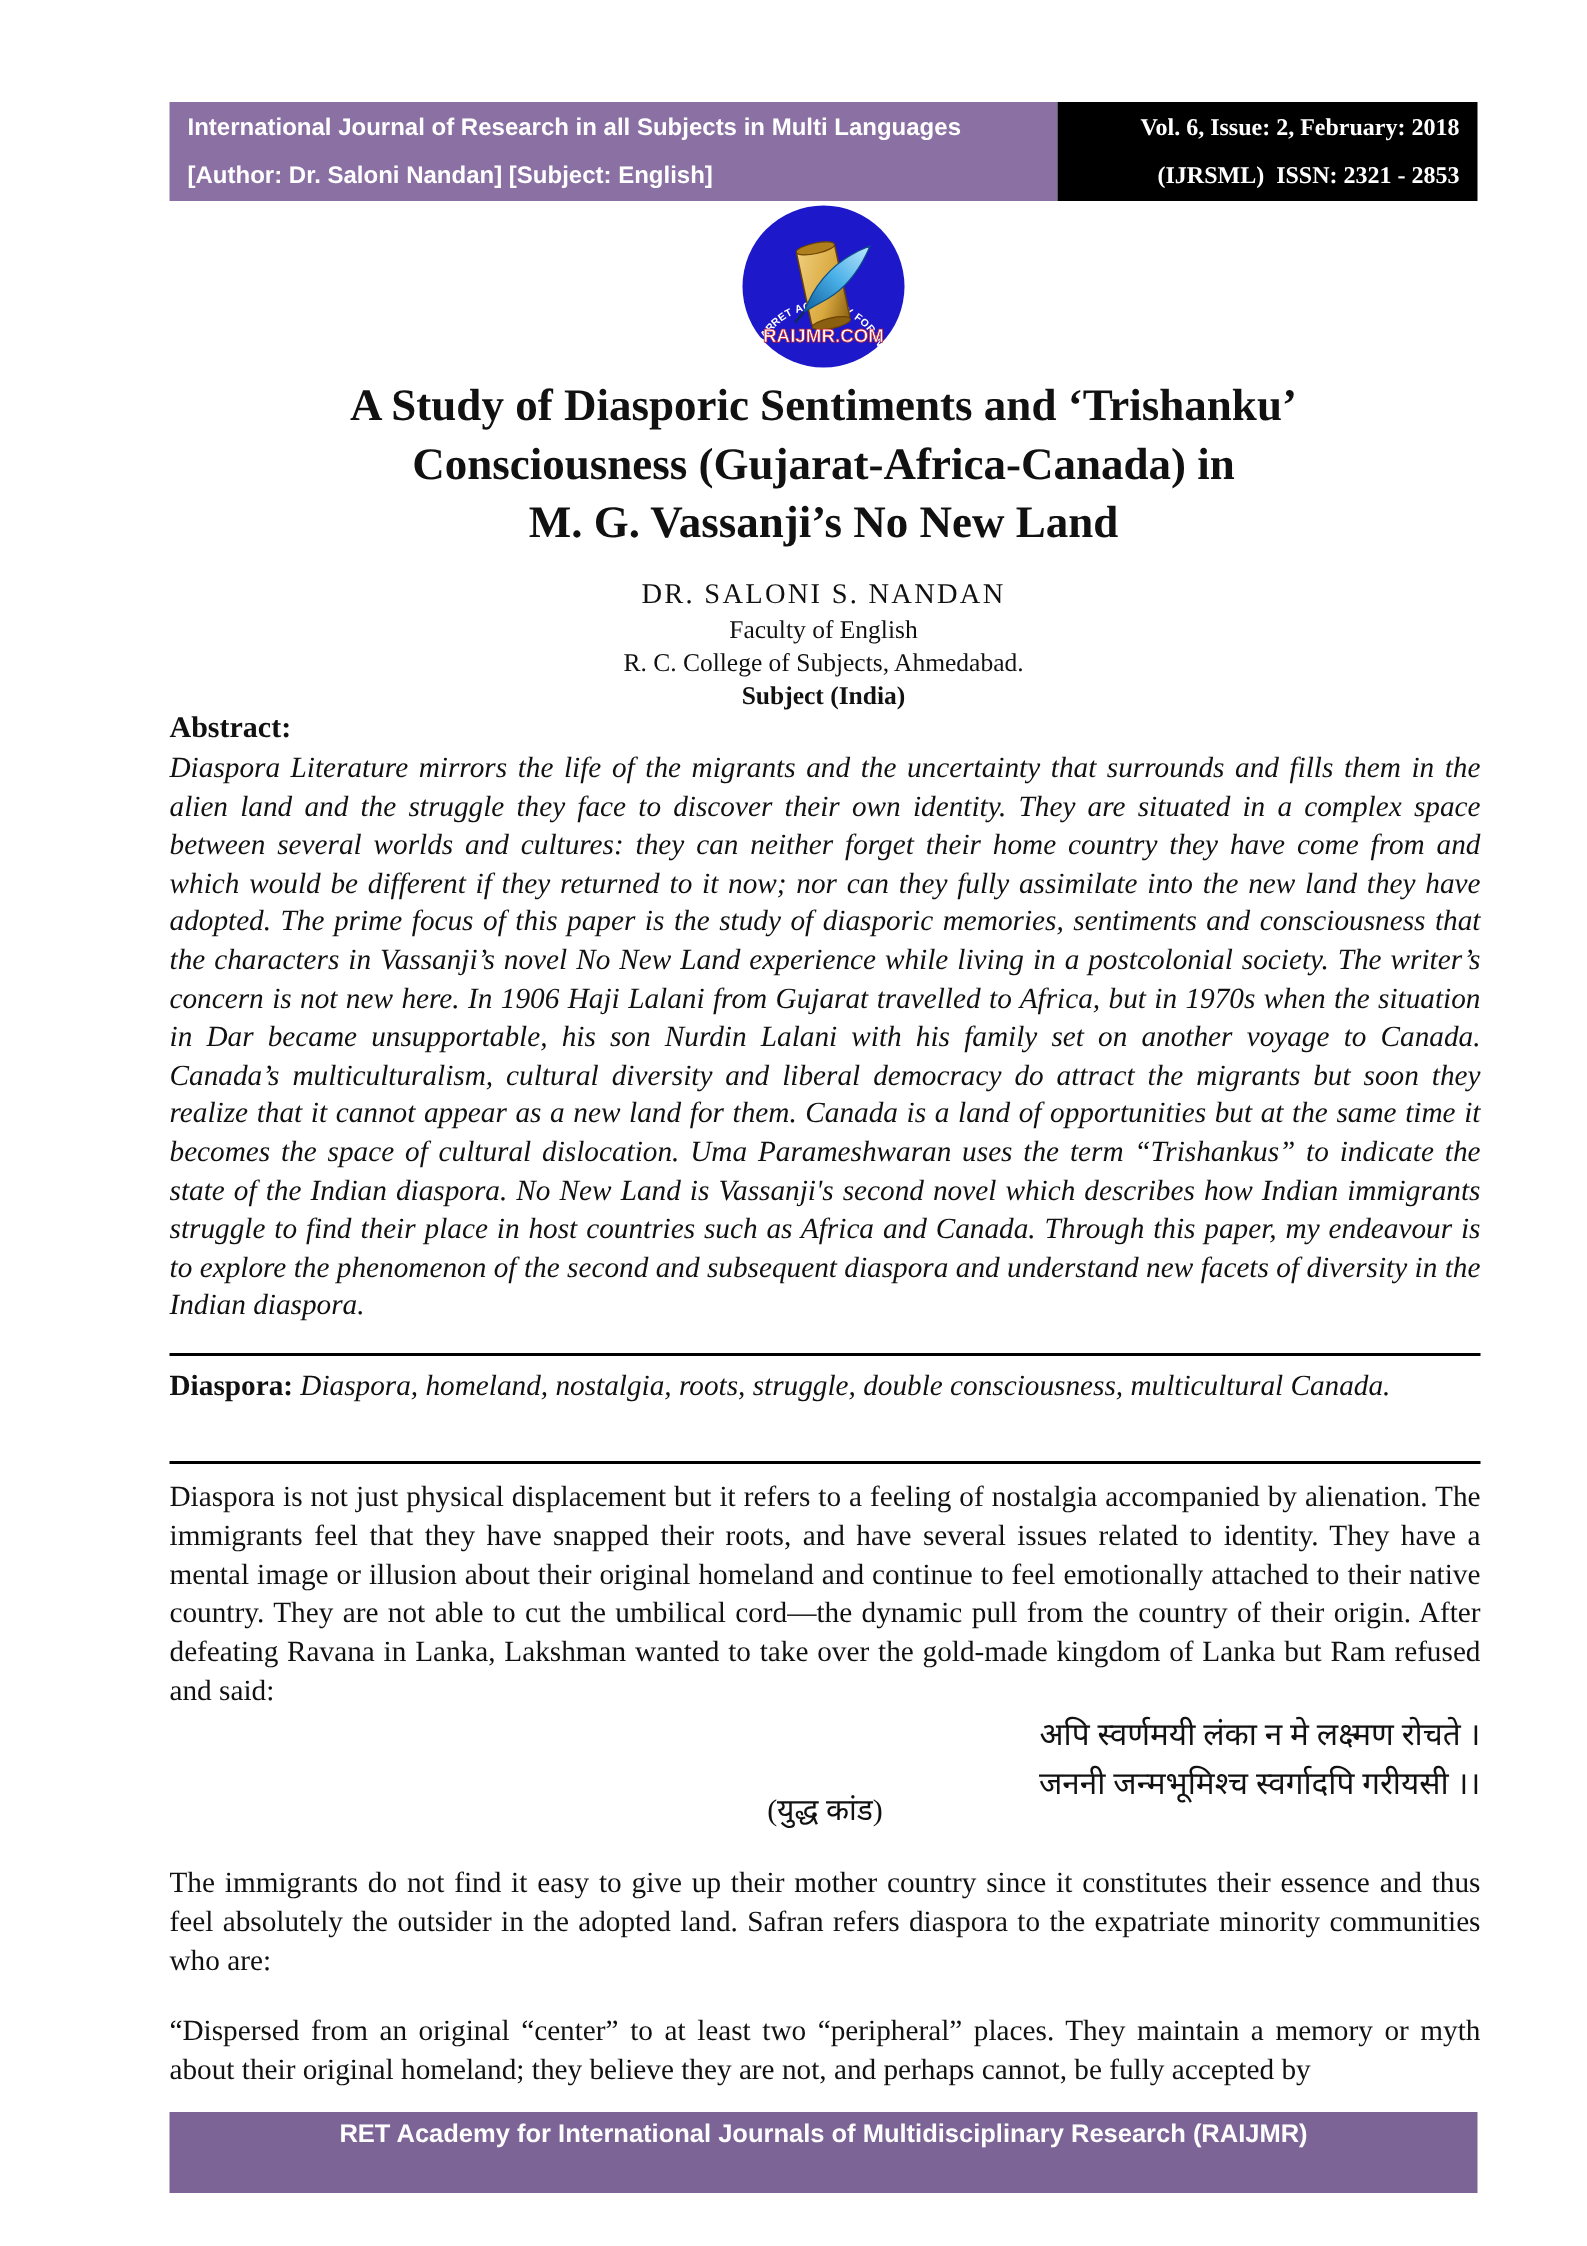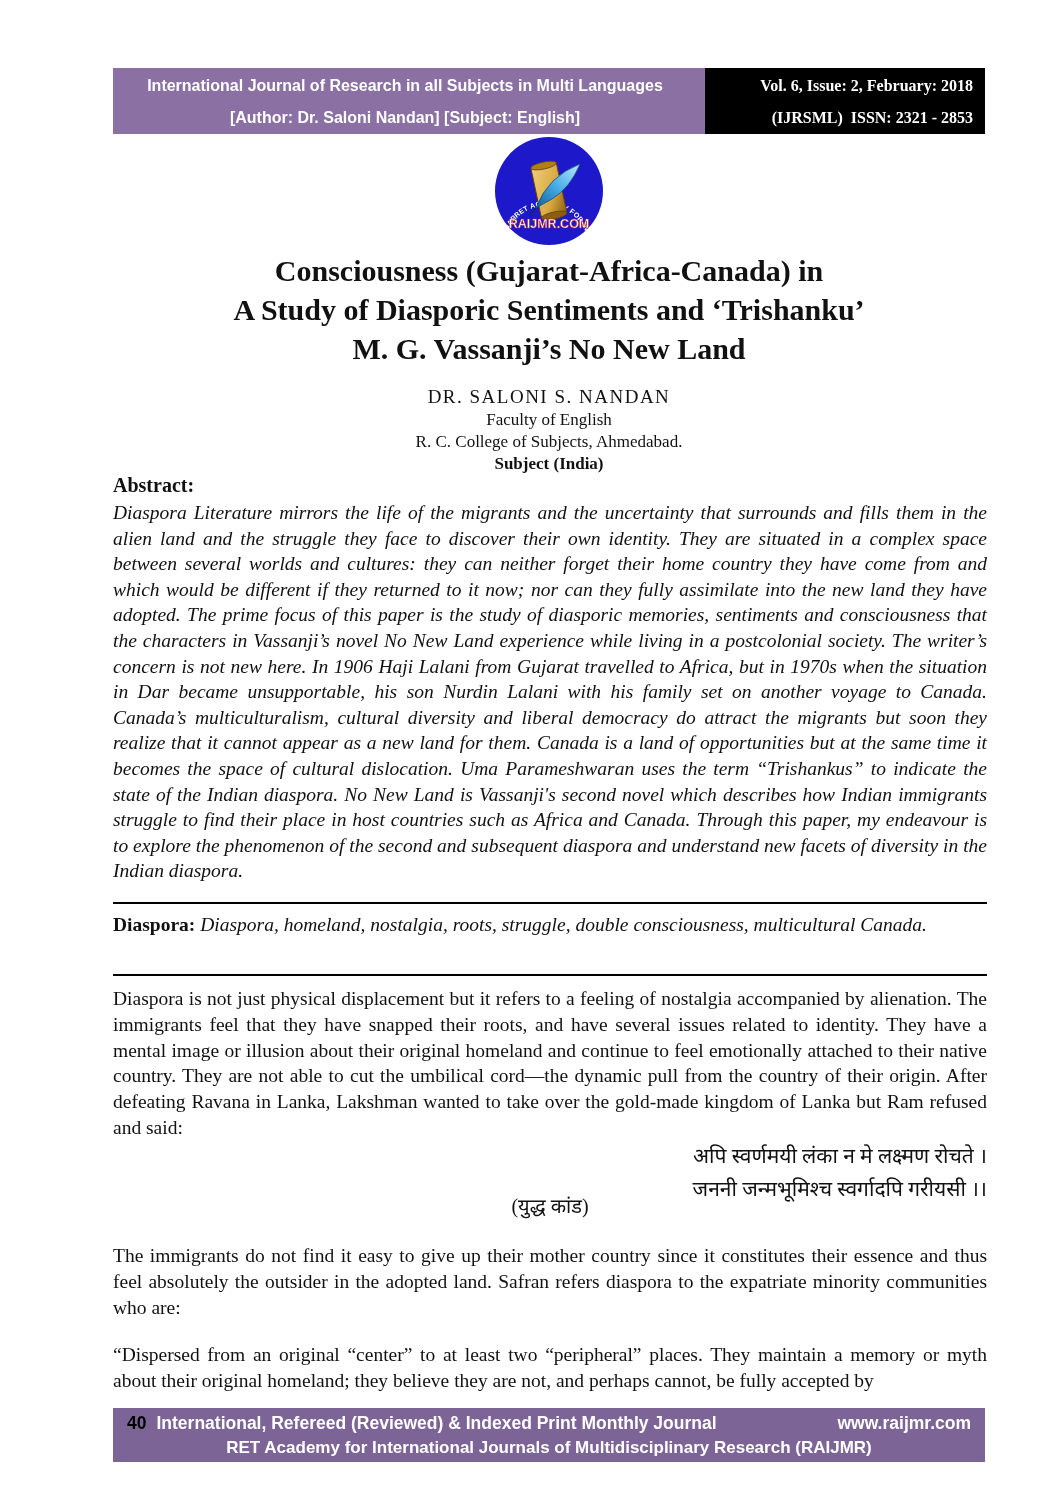--- a/index.html
+++ b/index.html
@@ -6,21 +6,21 @@
   html,body { background:#ffffff; }
   .page {
     position:relative; width:1058px; height:1497px; background:#ffffff;
     font-family:"Liberation Serif", serif; color:#111; overflow:hidden;
   }
   
   .header { position:absolute; left:113px; top:68px; width:872px; height:66px; display:flex; }
   .hdr-left {
     width:592px; background:#8a70a3; color:#fff; padding:9px 20px 7px 12px;
     font-family:"Liberation Sans", sans-serif; font-weight:bold; font-size:16px;
-    display:flex; flex-direction:column; justify-content:space-between;text-align:center;
+    display:flex; flex-direction:column; justify-content:space-between;
   }
   .hdr-right {
     width:280px; background:#000; color:#fff; padding:9px 12px 7px 8px;
     font-family:Liberation Serif, serif; font-weight:bold; font-size:16px;
     text-align:right; display:flex; flex-direction:column; justify-content:space-between;
   }
   
   .logo { position:absolute; left:494px; top:136px; width:110px; height:110px; }
   
   .title {
@@ -109,22 +109,22 @@
       </g>
       <g>
         <path d="M42,72 Q54,40 86,28 Q76,52 58,63 Q49,68 42,72 Z" fill="url(#featherGrad)" stroke="#0c4f85" stroke-width="0.8"></path>
         <path d="M42,72 L36,79" stroke="#0c2d55" stroke-width="1.6" fill="none"></path>
       </g>
       <text x="55" y="92" text-anchor="middle" font-family="Liberation Sans, sans-serif" font-size="12.5" font-weight="bold" fill="#ffffff" stroke="#cc2222" stroke-width="0.5">RAIJMR.COM</text>
     </svg>
   </div>
 
   <div class="title">
+    <div>A Study of Diasporic Sentiments and ‘Trishanku’</div>
     <div>Consciousness (Gujarat-Africa-Canada) in</div>
-    <div>A Study of Diasporic Sentiments and ‘Trishanku’</div>
     <div>M. G. Vassanji’s No New Land</div>
   </div>
 
   <div class="author">
     <div class="author-name">DR. SALONI S. NANDAN</div>
     <div class="author-line">Faculty of English</div>
     <div class="author-line">R. C. College of Subjects, Ahmedabad.</div>
     <div class="author-line bold">Subject (India)</div>
   </div>
 
@@ -142,21 +142,16 @@
   <div class="shloka">
     <div>अपि स्वर्णमयी लंका न मे लक्ष्मण रोचते ।</div>
     <div>जननी जन्मभूमिश्च स्वर्गादपि गरीयसी ।।</div>
   </div>
   <div class="shloka-attrib">(युद्ध कांड)</div>
 
   <div class="para para-2">The immigrants do not find it easy to give up their mother country since it constitutes their essence and thus feel absolutely the outsider in the adopted land. Safran refers diaspora to the expatriate minority communities who are:</div>
   <div class="para para-3">“Dispersed from an original “center” to at least two “peripheral” places. They maintain a memory or myth about their original homeland; they believe they are not, and perhaps cannot, be fully accepted by</div>
 
   <div class="footer">
-    <div class="ftr-line1">
-      <span class="ftr-page">40</span>
-      <span class="ftr-journal">International, Refereed (Reviewed) &amp; Indexed Print Monthly Journal</span>
-      <span class="ftr-site">www.raijmr.com</span>
-    </div>
     <div class="ftr-line2">RET Academy for International Journals of Multidisciplinary Research (RAIJMR)</div>
   </div>
 
 </div>
 
 </body></html>

